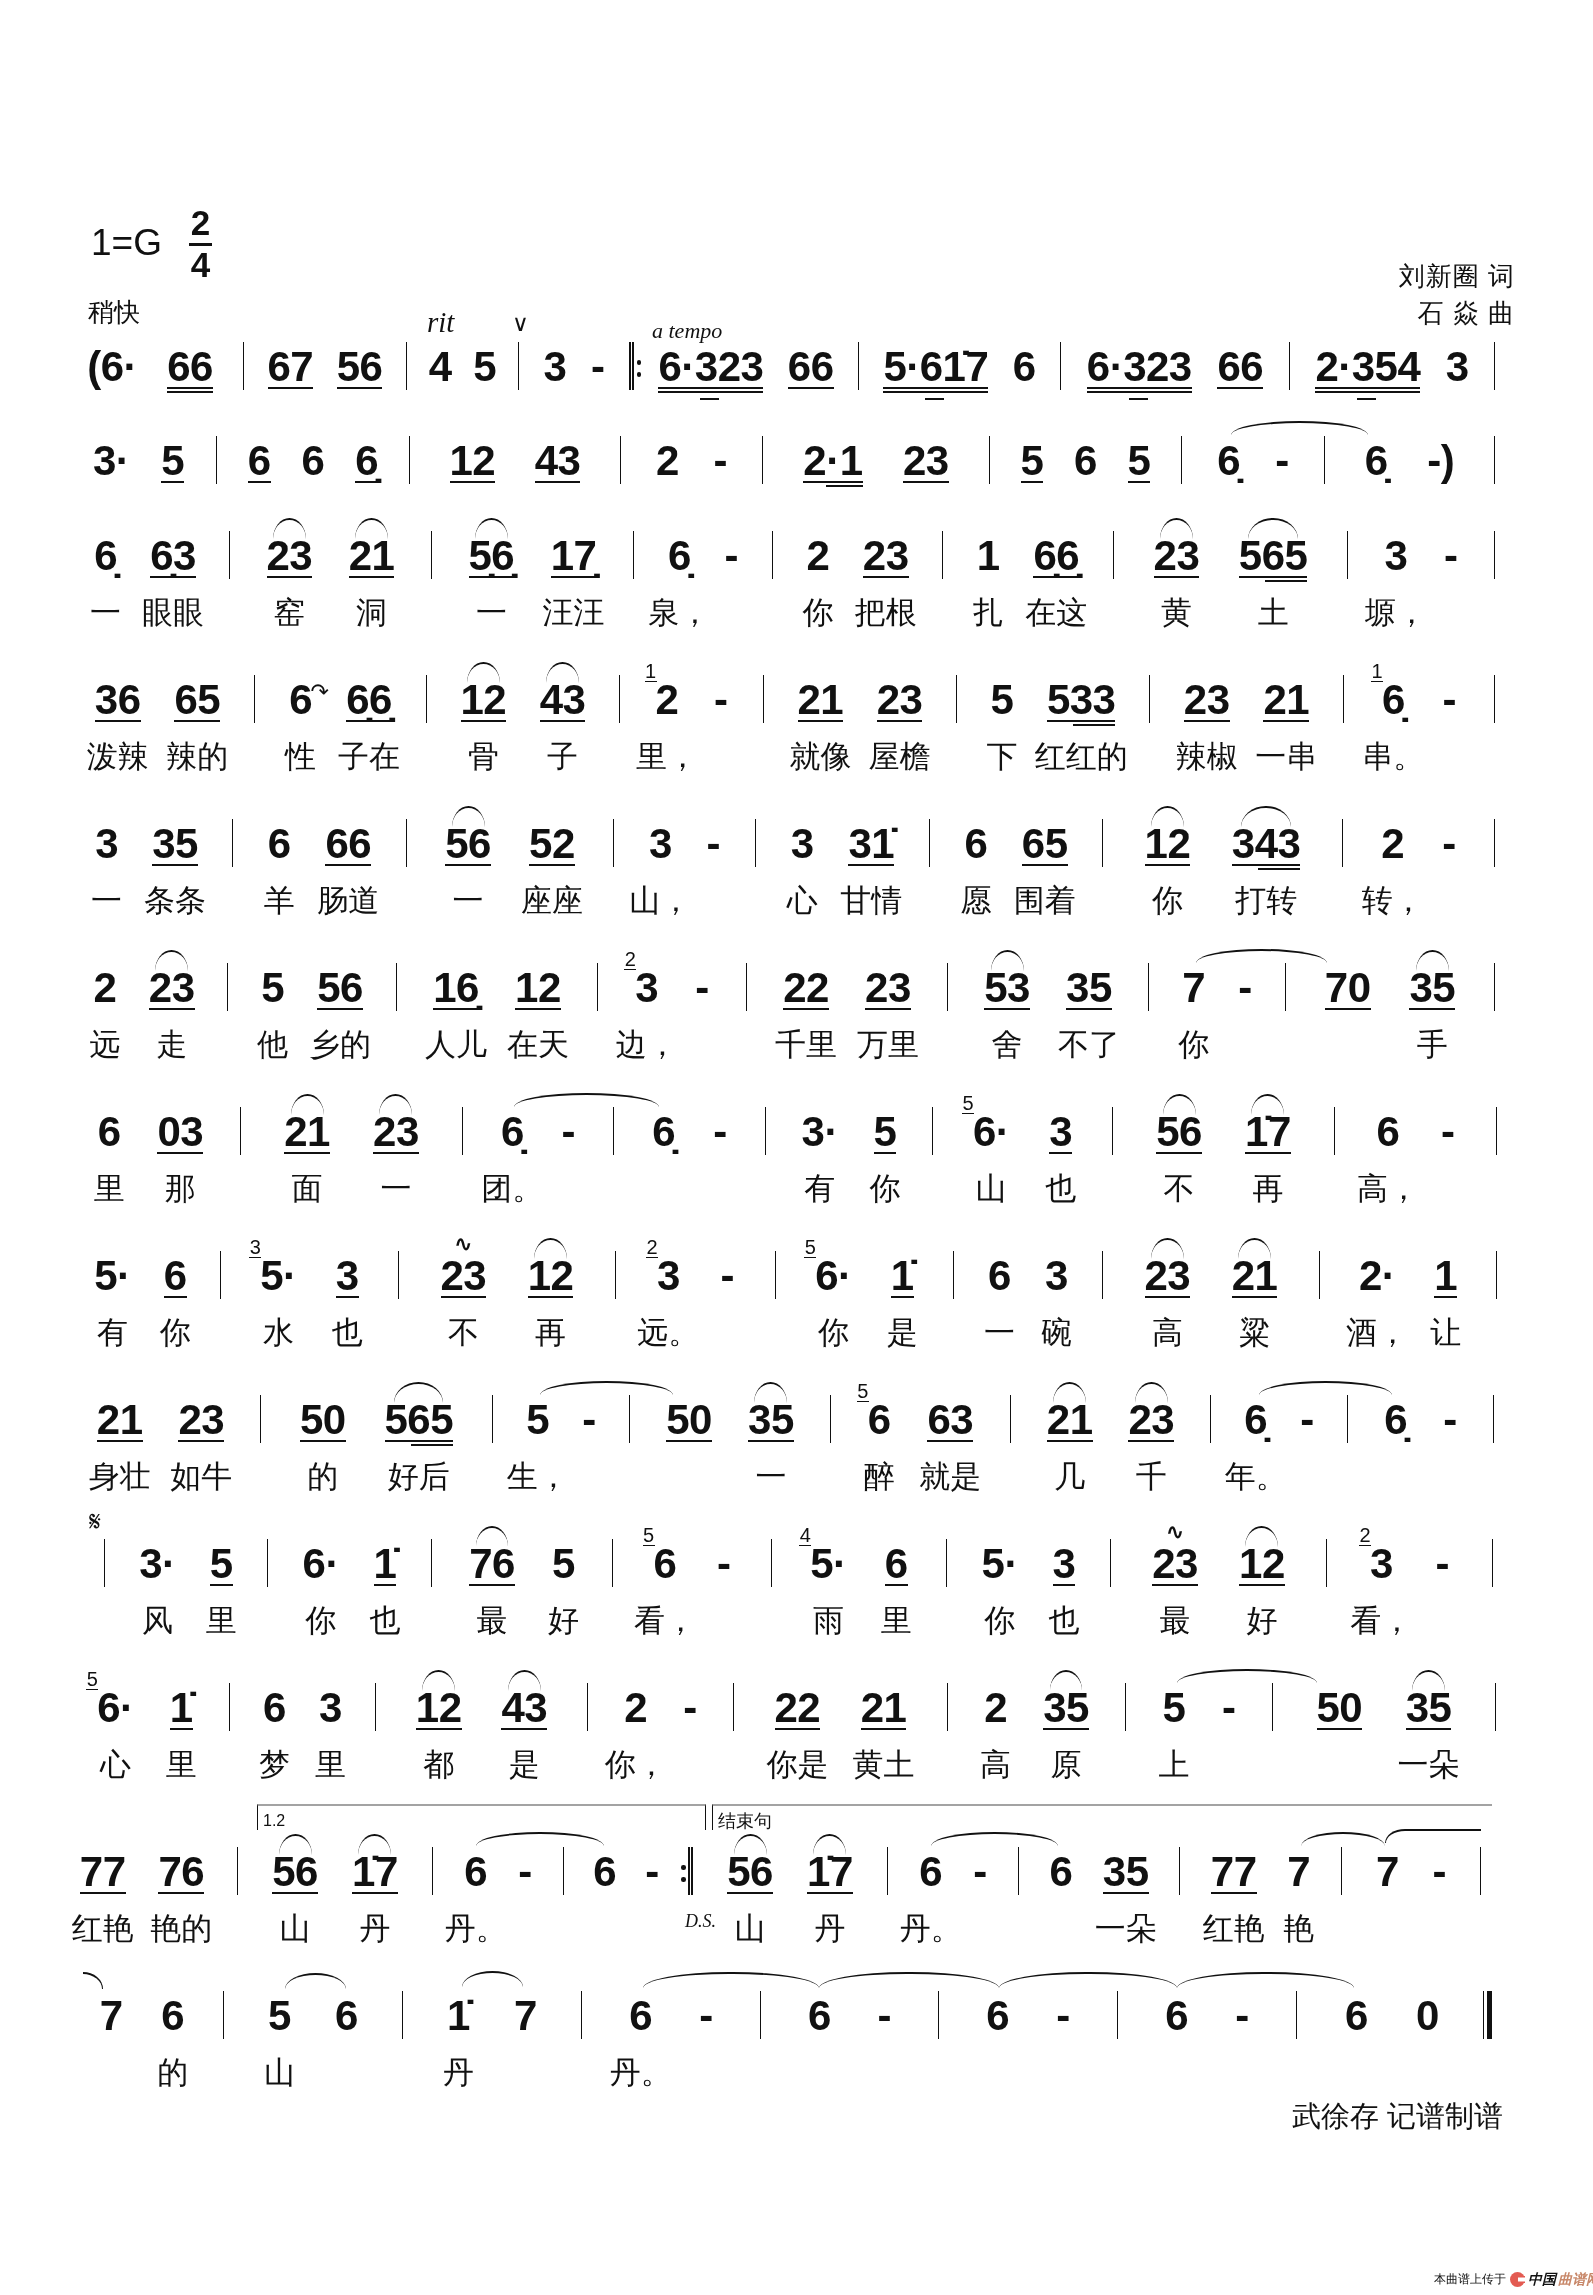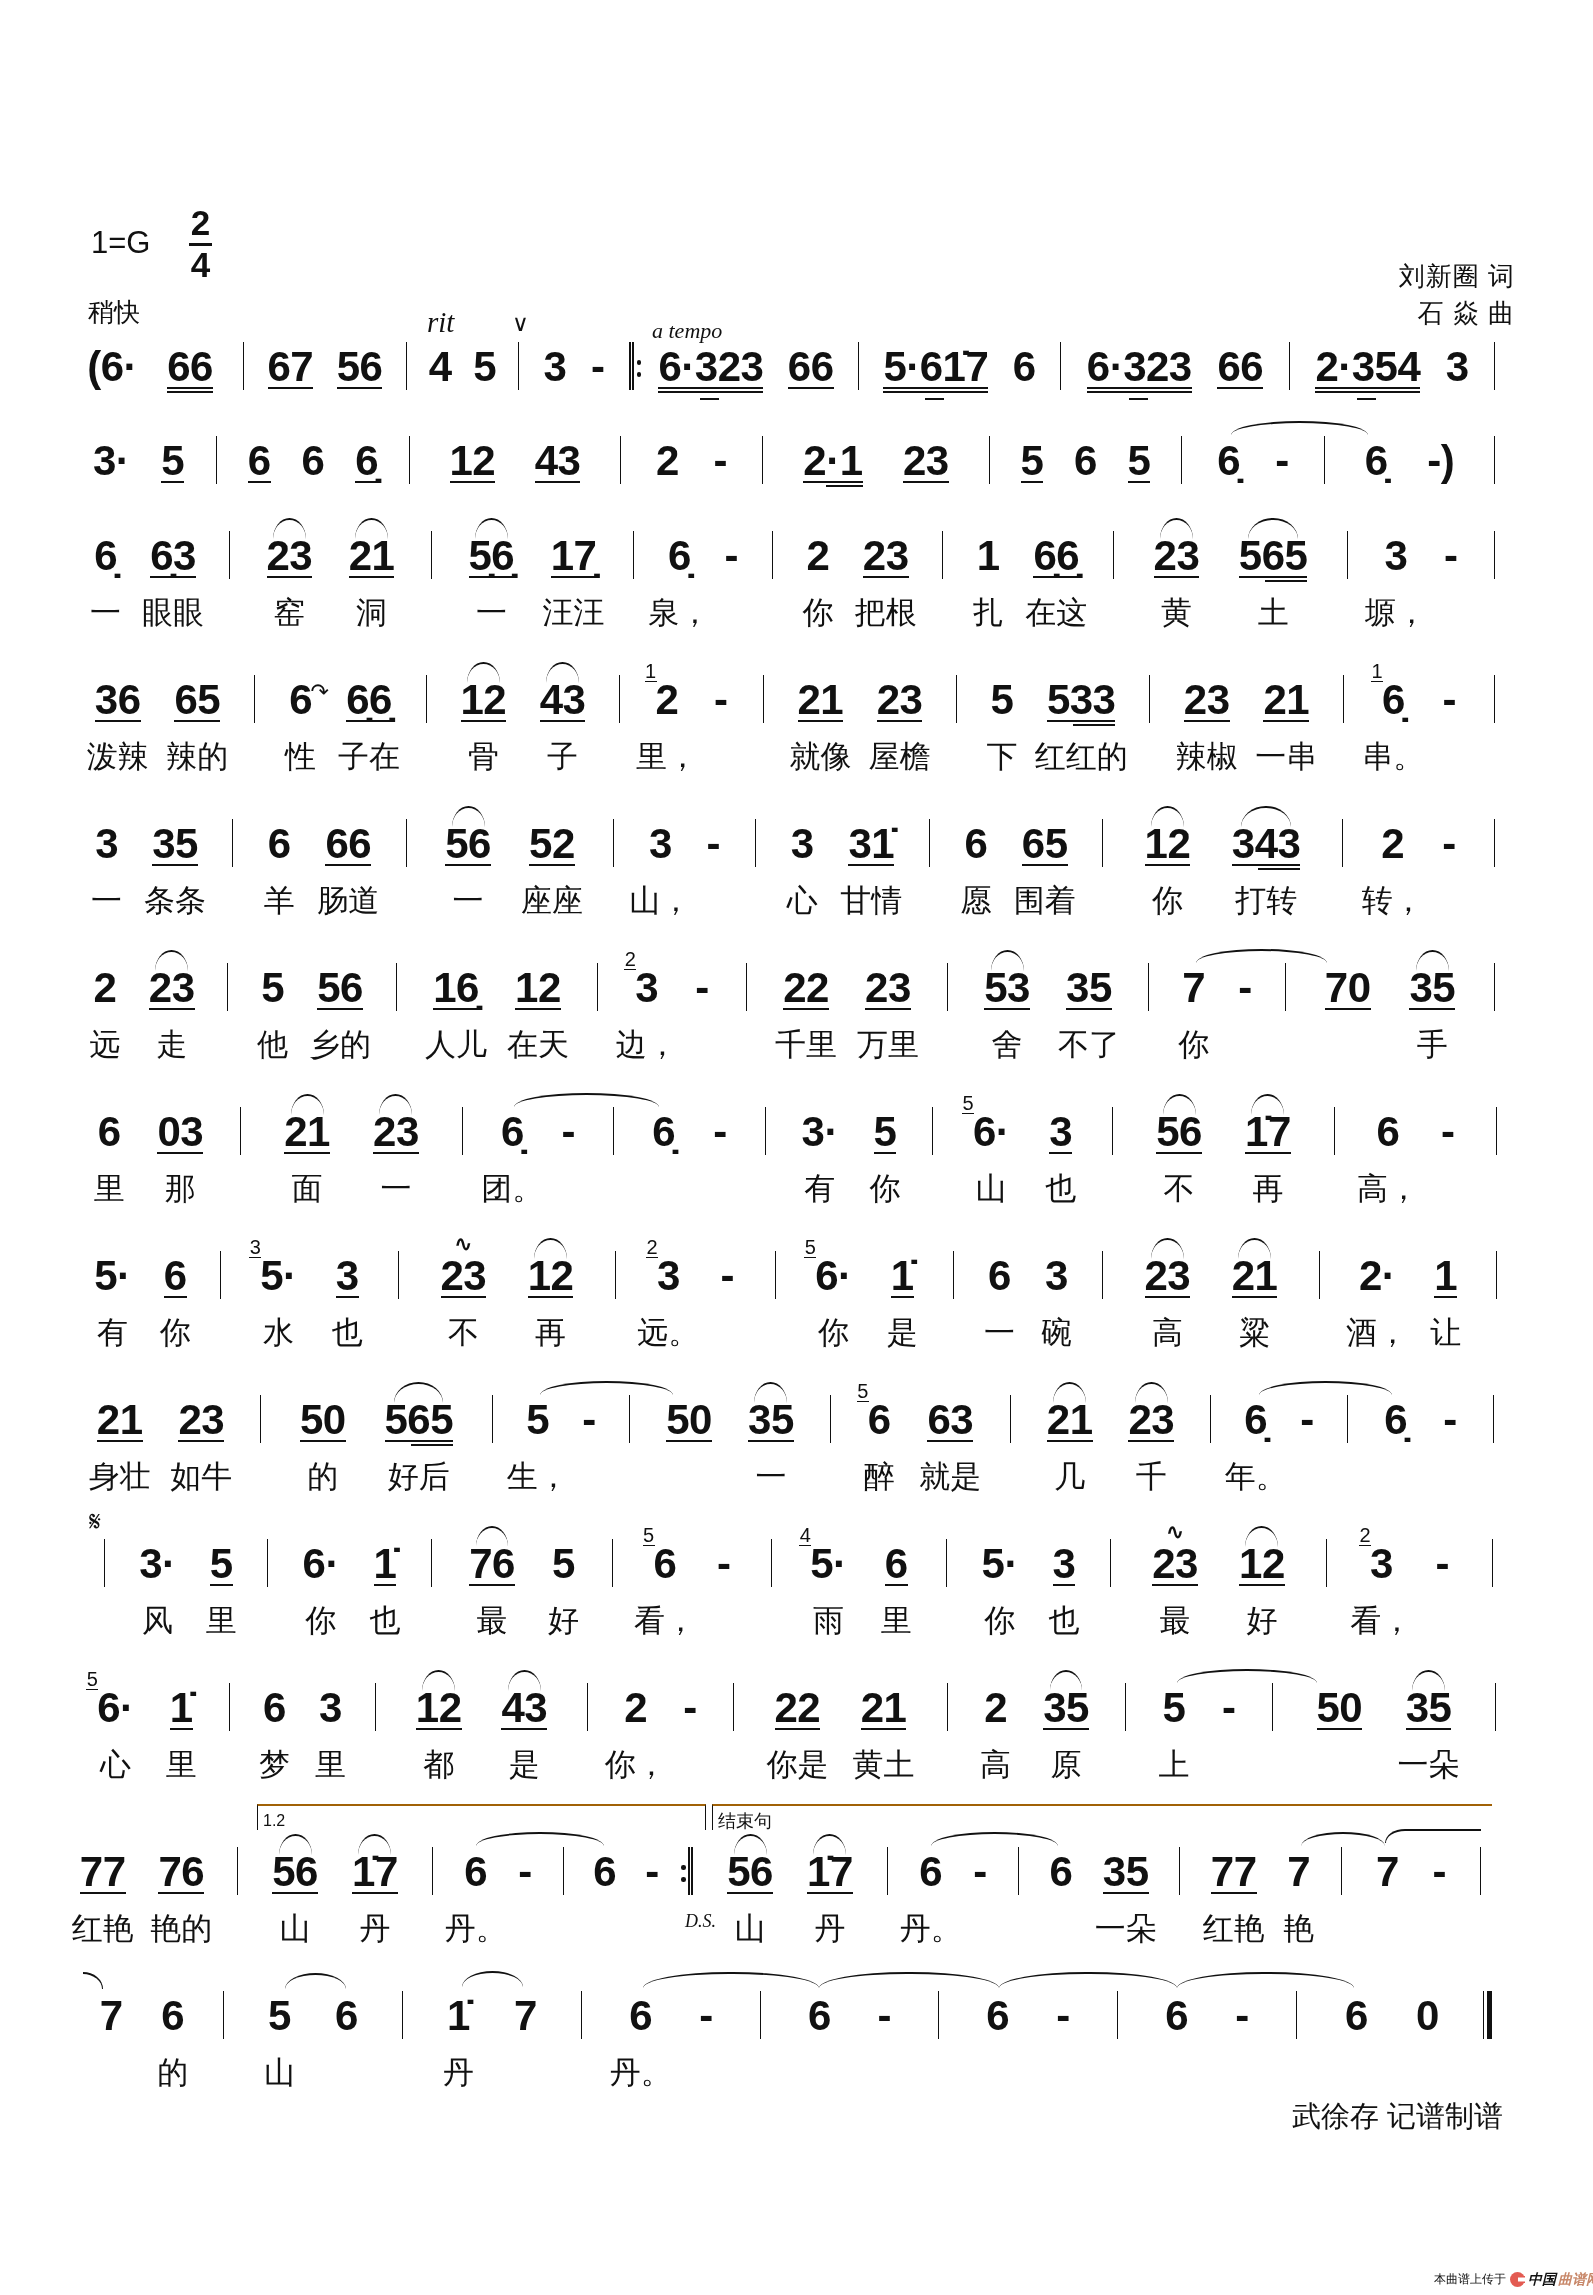--- a/index.html
+++ b/index.html
@@ -1,20 +1,20 @@
 <!DOCTYPE html>
 <html style="font-size:8px"><head>
 <meta charset="utf-8">
 <style>
 *{box-sizing:border-box}
 html,body{margin:0;padding:0;background:#fff}
 #page{position:relative;width:1593px;height:2295px;background:#fff;overflow:hidden;color:#111;font-family:"Liberation Sans",sans-serif}
 .abs{position:absolute;white-space:nowrap}
 .title{left:0;top:130px;width:1593px;text-align:center;font-size:58px;line-height:65px;letter-spacing:20px;padding-left:37px}
-.key{left:91px;top:225px;font-size:31px;line-height:36px}
+.key{left:91px;top:225px;font-size:37px;line-height:36px}
 .ts{left:188px;width:25px;text-align:center;font-weight:bold;font-size:35px;line-height:33px}
 .ts-line{left:189px;top:243px;width:23px;height:2.5px;background:#111}
 .sub{left:0;top:222px;width:1593px;text-align:center;font-size:32px;line-height:40px;padding-left:12px}
 .credit{right:78px;font-size:26px;line-height:30px;letter-spacing:1px}
 .tempo{left:88px;top:297px;font-size:26px;line-height:30px}
 .rit{left:427px;top:306px;font-family:"Liberation Serif",serif;font-style:italic;font-size:29px;line-height:32px}
 .breath{left:512px;top:312px;font-family:"Liberation Serif",serif;font-size:23px;line-height:23px}
 .atempo{left:652px;top:318px;font-family:"Liberation Serif",serif;font-style:italic;font-size:22px;line-height:25px}
 .row{position:absolute;display:flex;height:48px}
 .ms{position:relative;flex:none;display:flex;justify-content:space-evenly;align-items:flex-start;height:48px;padding-top:9.4px;border-right:1.5px solid #111}
@@ -33,21 +33,21 @@
 .note[data-u="1r"]::after{content:"";position:absolute;left:38%;right:0;bottom:-6px;height:2px;background:#111}
 .note[data-u="2d"]::before{content:"";position:absolute;left:40%;width:18%;bottom:-13px;height:2px;background:#111}
 .lyric{position:absolute;top:55px;left:50%;transform:translateX(-50%);font-size:31px;line-height:35px;white-space:nowrap}
 .grace{position:absolute;top:-23px;left:-11px;font-size:20px;line-height:20px;border-bottom:1px solid #111;padding:0 0.5px}
 .glide{position:absolute;top:-3px;right:-17px;font-size:22px;line-height:22px}
 .mordent{position:absolute;top:-27px;left:50%;transform:translateX(-50%);font-size:21px;line-height:21px;font-weight:bold}
 .sl::before{content:"";position:absolute;left:14%;right:14%;top:-22px;height:19px;border-top:2px solid #111;border-radius:50% 50% 0 0/100% 100% 0 0}
 .tie{position:absolute;height:14px;border-top:2px solid #111;border-radius:50% 50% 0 0/100% 100% 0 0}
 .tie-open{position:absolute;height:14px;border-top:2px solid #111;border-left:1.5px solid #111;border-radius:20px 0 0 0/14px 0 0 0}
 .tie-close{position:absolute;height:17px;border-top:2px solid #111;border-right:1.5px solid #111;border-radius:0 20px 0 0/0 17px 0 0}
-.volta{position:absolute;border-top:2px solid #a16207;border-left:1.5px solid #111;height:26px}
+.volta{position:absolute;border-top:2px solid #a3a3a3;border-left:1.5px solid #111;height:26px}
 .volta.v1{border-right:1.5px solid #111}
 .vt{display:block;font-size:16px;line-height:18px;padding:6px 0 0 5px;white-space:nowrap}
 .segno{left:89px;top:1507px;font-size:28px;line-height:30px}
 .ds{left:685px;top:1911px;font-family:"Liberation Serif",serif;font-style:italic;font-size:18px;line-height:20px}
 .footer{left:1292px;top:2100px;font-size:29px;line-height:33px}
 .wm{left:1434px;top:2272px;display:flex;align-items:center;font-size:12px;line-height:15px}
 .wm-text{margin-right:4px}
 .logo{position:relative;width:15px;height:15px;border-radius:50%;background:#e35b52;margin-right:3px}
 .logo::after{content:"";position:absolute;right:0;top:4px;width:7px;height:7px;background:#fff;box-shadow:inset 0 1.5px 0 #e35b52,inset 0 -1.5px 0 #e35b52}
 .wm-cn{font-weight:bold;font-style:italic;font-size:14px;color:#111;margin-right:2px}

